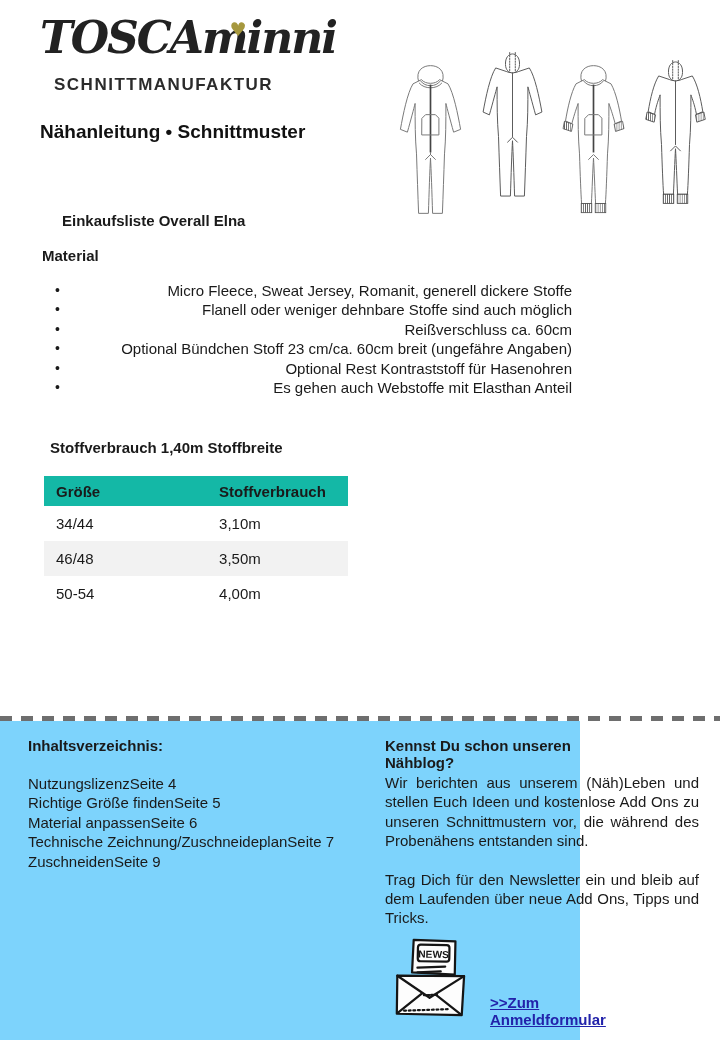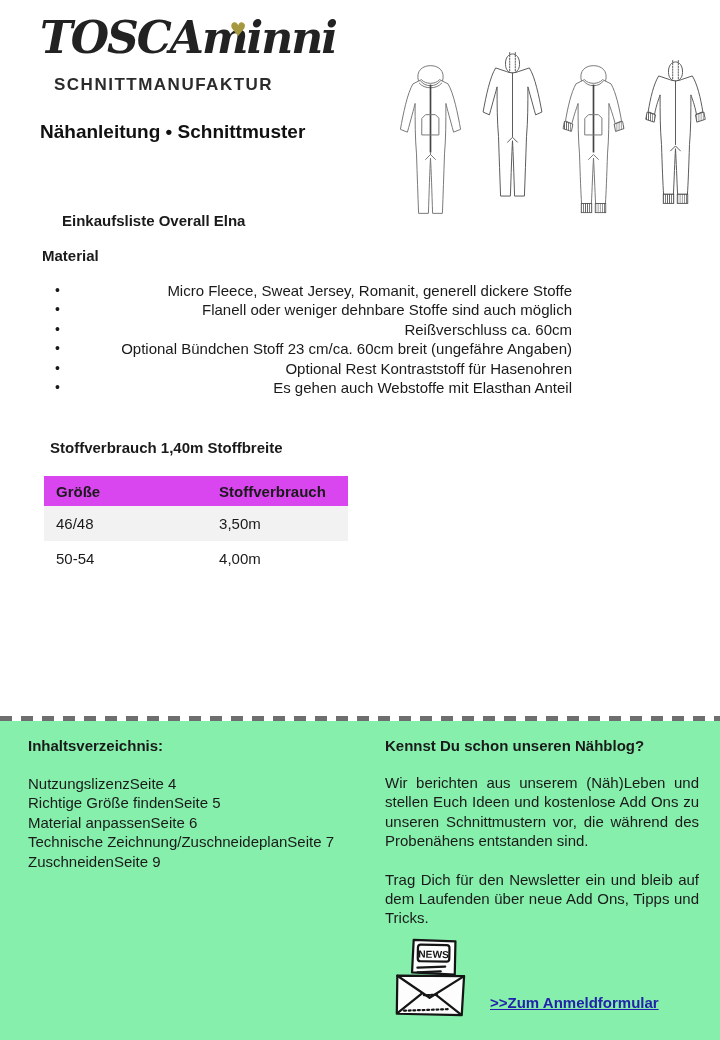--- a/index.html
+++ b/index.html
@@ -29,30 +29,30 @@
   .h-einkauf{position:absolute;left:38px;top:212px;font-size:15px;font-weight:700;margin-left:24px;}
   .h-material{position:absolute;left:42px;top:247px;font-size:15px;font-weight:700;}
   .mat-list{position:absolute;left:52px;top:281px;width:520px;margin:0;padding:0;list-style:none;text-align:right;}
   .mat-list li{position:relative;padding-left:20px;font-size:15px;line-height:19.4px;}
   .mat-list li::before{content:"\2022";position:absolute;left:3px;top:0;font-size:14px;}
 
   
   .h-stoff{position:absolute;left:42px;top:439px;font-size:15px;font-weight:700;margin-left:8px;}
   .fabric-table{position:absolute;left:44px;top:476px;width:304px;border-collapse:collapse;
       font-size:15px;}
-  .fabric-table th{background:#d946ef;font-weight:700;text-align:left;height:30px;
+  .fabric-table th{background:#14b8a6;font-weight:700;text-align:left;height:30px;
       padding:0 0 0 12px;}
   .fabric-table td{height:35px;padding:0 0 0 12px;}
   .fabric-table .c1{width:171px;} .fabric-table .c2{width:133px;}
   .fabric-table tr.stripe td{background:#f2f2f2;}
 
   
   .divider{position:absolute;left:0;top:716px;width:720px;height:5px;
       background:repeating-linear-gradient(90deg,#6e6e6e 0 12px,transparent 12px 21px);}
-  .footer{position:absolute;left:0;top:721px;width:720px;height:319px;background:#86efac;}
+  .footer{position:absolute;left:0;top:721px;width:580px;height:319px;background:#7dd3fc;}
   .toc-heading{position:absolute;left:28px;top:16px;font-size:15px;font-weight:700;}
   .toc-list{position:absolute;left:28px;top:53px;width:334px;}
   .toc-row{display:flex;justify-content:flex-start;font-size:15px;line-height:19.4px;}
   .blog-heading{position:absolute;left:385px;top:16px;font-size:15px;font-weight:700;}
   .blog-text{position:absolute;left:385px;top:52px;width:314px;font-size:15px;
       line-height:19.4px;text-align:justify;}
   .blog-text p{margin:0 0 19px 0;}
   .envelope{position:absolute;left:390px;top:210px;width:88px;height:95px;}
   .signup-link{position:absolute;left:490px;top:273px;font-size:15px;font-weight:700;
       color:#2222aa;text-decoration:underline;cursor:pointer;}
@@ -150,20 +150,24 @@
 
   <div class="h-stoff">Stoffverbrauch 1,40m Stoffbreite</div>
   <table class="fabric-table">
     <thead>
       <tr>
         <th class="c1">Größe</th>
         <th class="c2">Stoffverbrauch</th>
       </tr>
     </thead>
     <tbody>
+      <tr>
+        <td>34/44</td>
+        <td>3,10m</td>
+      </tr>
       <tr class="stripe">
         <td>46/48</td>
         <td>3,50m</td>
       </tr>
       <tr>
         <td>50-54</td>
         <td>4,00m</td>
       </tr>
     </tbody>
   </table>

